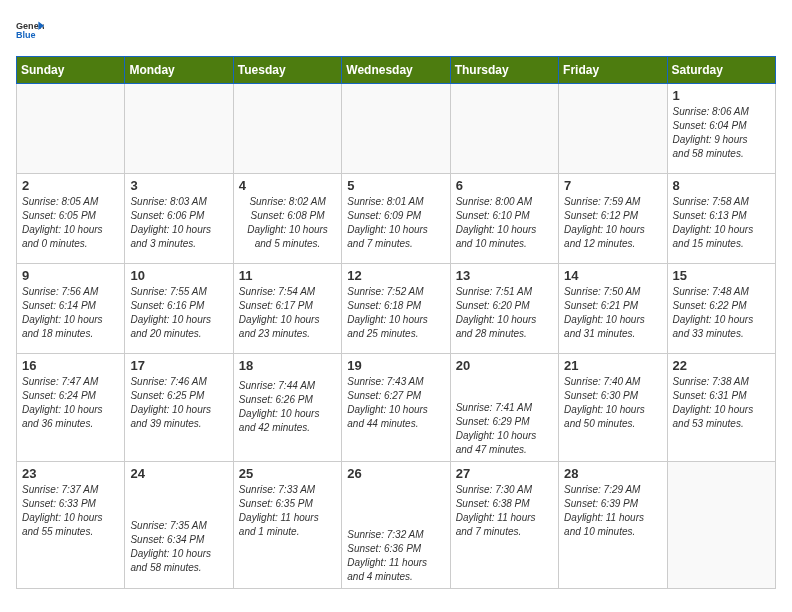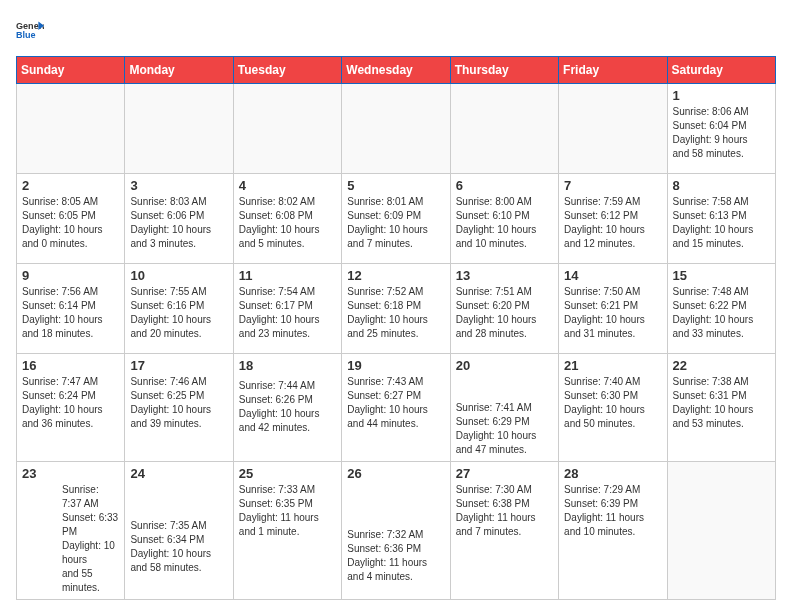--- a/index.html
+++ b/index.html
@@ -38,21 +38,21 @@
       font-size: 14px;
       color: #555;
       margin-top: 2px;
     }
     table {
       width: 100%;
       border-collapse: collapse;
       table-layout: fixed;
     }
     th {
-      background-color: #ef4444;
+      background-color: #4d7c0f;
       color: #fff;
       font-size: 12px;
       font-weight: bold;
       padding: 6px 4px;
       text-align: left;
       border: 1px solid #1565c0;
     }
     td {
       border: 1px solid #ccc;
       vertical-align: top;
@@ -68,20 +68,21 @@
     .day-number {
       font-size: 13px;
       font-weight: bold;
       margin-bottom: 2px;
       display: block;
     }
     .day-info {
       font-size: 10px;
       color: #333;
       line-height: 1.4;
+      font-style: italic;
     }
   </style>
 </head>
 <body>
 
 <div class="header-section">
   <div class="logo">
     <svg class="logo-icon" viewBox="0 0 40 40" xmlns="http://www.w3.org/2000/svg">
       <text x="0" y="18" font-size="13" font-weight="bold" fill="#333">General</text>
       <text x="0" y="32" font-size="13" font-weight="bold" fill="#1565c0">Blue</text>
@@ -132,21 +133,21 @@
         </td>
         <td>
           <span class="day-number">3</span>
           <div class="day-info" style="white-space: pre-line;">Sunrise: 8:03 AM
 Sunset: 6:06 PM
 Daylight: 10 hours
 and 3 minutes.</div>
         </td>
         <td>
           <span class="day-number">4</span>
-          <div class="day-info" style="white-space: pre-line;">Sunrise: 8:02 AM
+          <div class="day-info" style="white-space: pre-line; text-align: center;">Sunrise: 8:02 AM
 Sunset: 6:08 PM
 Daylight: 10 hours
 and 5 minutes.</div>
         </td>
         <td>
           <span class="day-number">5</span>
           <div class="day-info" style="white-space: pre-line;">Sunrise: 8:01 AM
 Sunset: 6:09 PM
 Daylight: 10 hours
 and 7 minutes.</div>
@@ -271,21 +272,21 @@
           <span class="day-number">22</span>
           <div class="day-info" style="white-space: pre-line;">Sunrise: 7:38 AM
 Sunset: 6:31 PM
 Daylight: 10 hours
 and 53 minutes.</div>
         </td>
       </tr>
       <tr>
         <td>
           <span class="day-number">23</span>
-          <div class="day-info" style="white-space: pre-line; margin-left: 40px;">Sunrise: 7:37 AM
+          <div class="day-info" style="white-space: pre-line;">Sunrise: 7:37 AM
 Sunset: 6:33 PM
 Daylight: 10 hours
 and 55 minutes.</div>
         </td>
         <td>
           <span class="day-number">24</span>
           <div class="day-info" style="white-space: pre-line; margin-top: 38px;">Sunrise: 7:35 AM
 Sunset: 6:34 PM
 Daylight: 10 hours
 and 58 minutes.</div>

